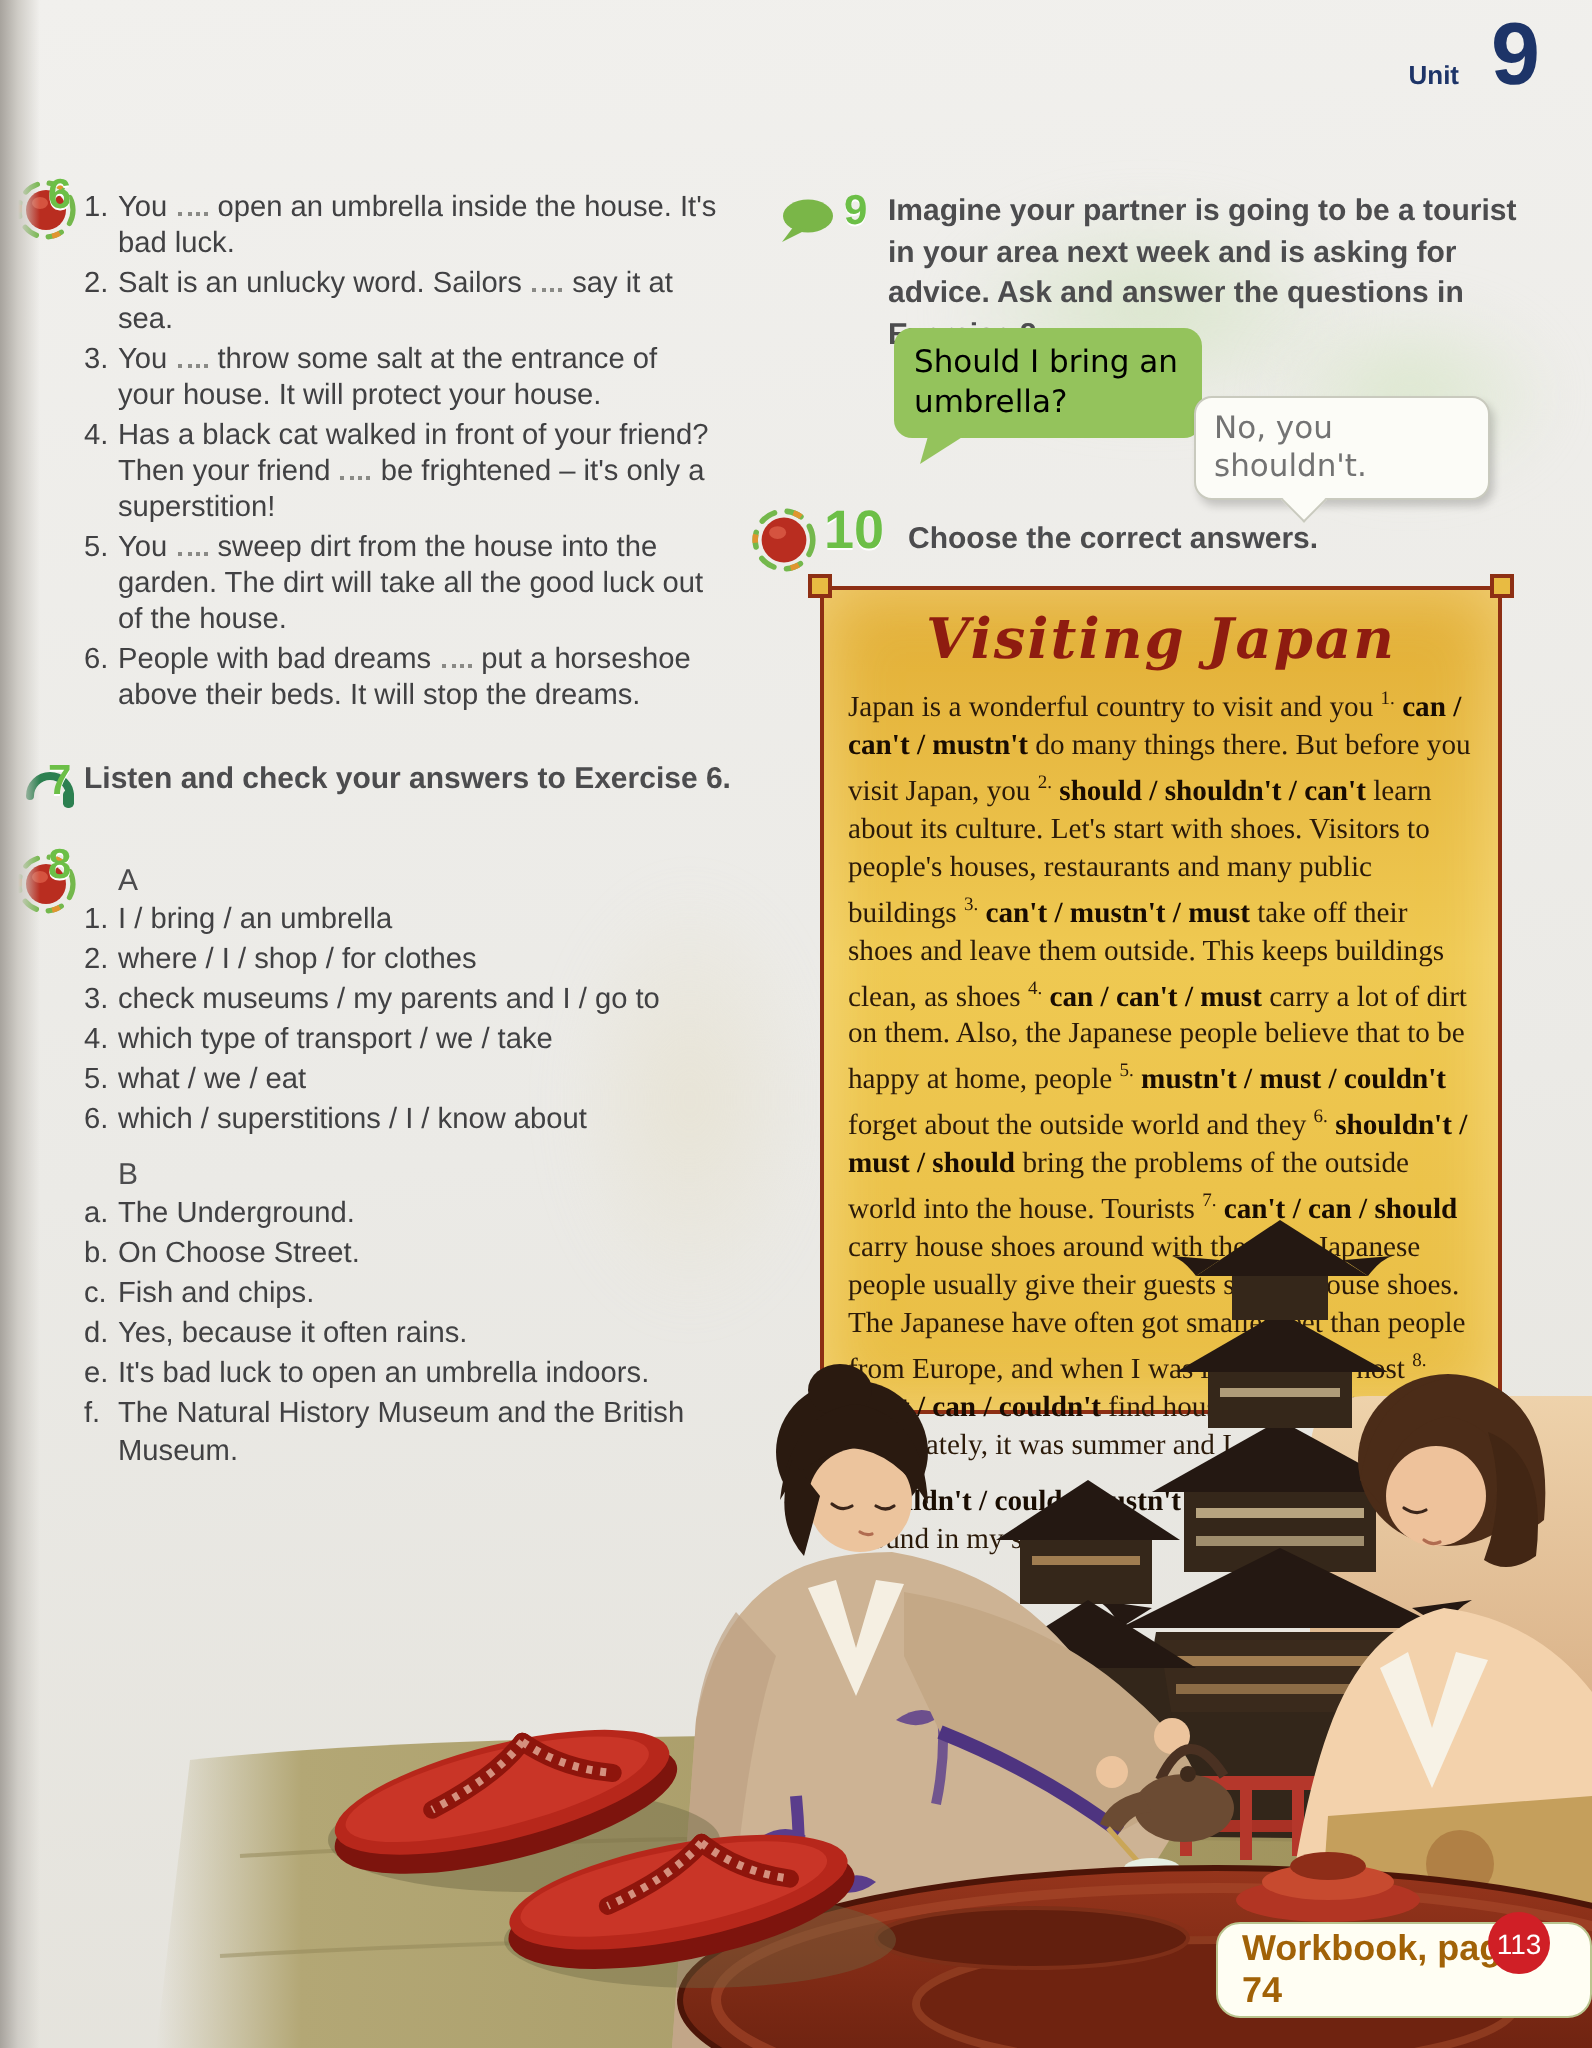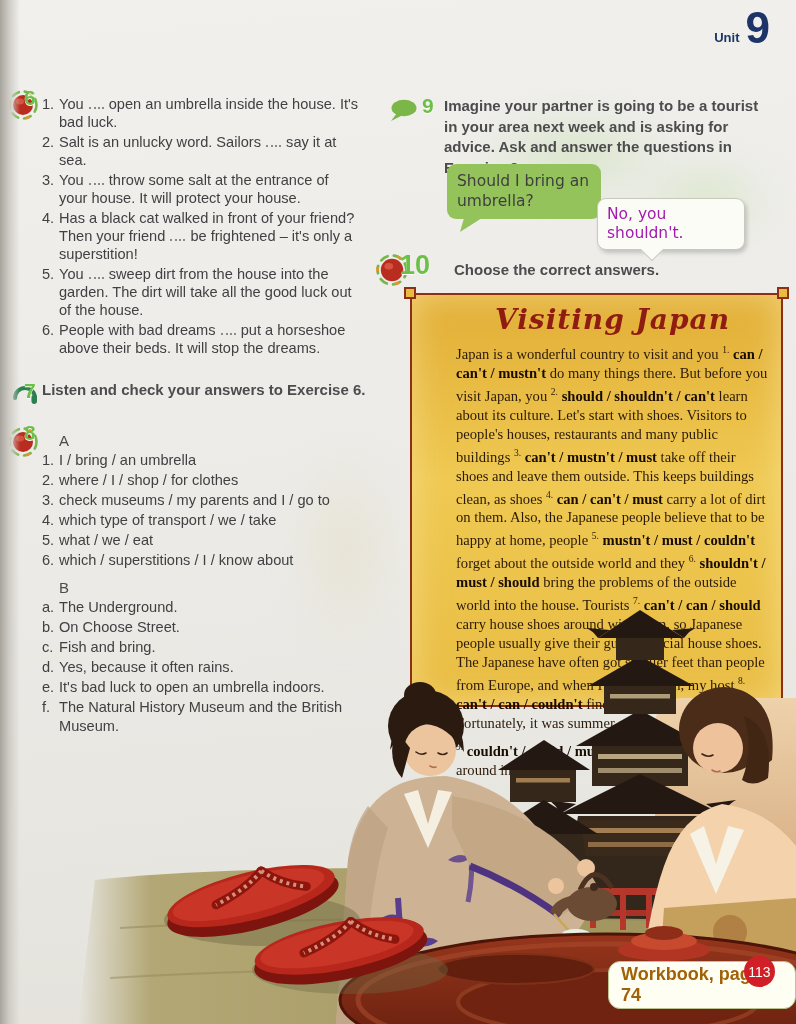--- a/index.html
+++ b/index.html
@@ -6,21 +6,21 @@
   .page{position:relative;width:796px;height:1024px;overflow:hidden;
         background:linear-gradient(175deg,#f1f0ed 0%,#ebeae6 55%,#e4e2db 100%);
         font-family:"Liberation Sans",sans-serif;}
   .spine{position:absolute;left:0;top:0;width:20px;height:100%;z-index:4;
          background:linear-gradient(90deg,#a7a39d,#cfccc6 45%,rgba(238,237,233,0));pointer-events:none;}
   .ghost{position:absolute;border-radius:50%;filter:blur(12px);pointer-events:none;z-index:0;}
   .g1{left:470px;top:100px;width:210px;height:110px;background:radial-gradient(closest-side,#d9e5cb,transparent);}
   .g2{left:630px;top:150px;width:150px;height:95px;background:radial-gradient(closest-side,#dbe7cd,transparent);}
   .g3{left:280px;top:440px;width:130px;height:220px;background:radial-gradient(closest-side,#e5dfca,transparent);opacity:.6;}
 
-  .unit{position:absolute;top:6px;right:26px;display:flex;gap:6px;color:#1d3468;z-index:6;}
+  .unit{position:absolute;top:6px;right:26px;display:flex;gap:16px;color:#1d3468;z-index:6;}
   .unit .w{font-weight:bold;font-size:13px;margin-top:24px;}
   .unit .n{font-weight:bold;font-size:44px;line-height:1;}
 
   .ex{position:absolute;z-index:2;}
   .ex-num{position:absolute;left:0;top:-2px;font-size:21px;font-weight:bold;color:#6cbf47;text-shadow:0 1px 0 #ffffff;}
   .ex-ic{position:absolute;}
   .ex-head{margin-left:18px;font-size:15px;font-weight:bold;color:#4c4c4e;line-height:18px;}
   .items{margin:7px 0 0 18px;}
   .item{display:flex;font-size:14.6px;line-height:18px;color:#414143;margin-bottom:2px;}
   .item .n{flex:0 0 17px;}
@@ -34,35 +34,35 @@
   .ex8 .items{margin-top:2px;}
   .ex8 .item{margin-bottom:1px;line-height:19px;}
   .list-label{margin:9px 0 1px 35px;font-size:15px;color:#4c4c4e;}
 
   .ex9{left:390px;top:96px;width:376px;}
   .ex9 .ex-num{left:32px;}
   .ex9 .ex-ic{left:0;top:3px;}
   .ex9 .ex-head{margin-left:54px;line-height:20.5px;}
 
   .bubble{position:absolute;border-radius:9px;font-family:"DejaVu Sans",sans-serif;z-index:3;}
-  .bubble.q{left:447px;top:164px;width:134px;padding:7px 10px 8px;background:#94c35c;color:#404040;font-size:15.5px;line-height:20px;}
+  .bubble.q{left:447px;top:164px;width:134px;padding:7px 10px 8px;background:#94c35c;color:#000000;font-size:15.5px;line-height:20px;}
   .bubble.q::after{content:"";position:absolute;left:13px;bottom:-13px;width:24px;height:15px;background:#94c35c;
                    clip-path:polygon(0 100%,18% 0,98% 0);}
   .bubble.a{left:597px;top:198px;width:128px;padding:6px 9px;background:#fcfcf7;border:1.5px solid #c9cabe;
-            color:#a21caf;font-size:15.5px;line-height:19px;box-shadow:2px 3px 4px rgba(0,0,0,.18);}
+            color:#737373;font-size:15.5px;line-height:19px;box-shadow:2px 3px 4px rgba(0,0,0,.18);}
   .bubble.a::after{content:"";position:absolute;left:46px;bottom:-9px;width:15px;height:15px;background:#fcfcf7;
                    border-right:1.5px solid #c9cabe;border-bottom:1.5px solid #c9cabe;transform:rotate(45deg);}
 
   .ex10head{position:absolute;left:376px;top:254px;z-index:2;}
-  .ex10head .num{position:absolute;left:24px;top:-4px;font-size:27px;font-weight:bold;color:#6cbf47;text-shadow:0 1px 0 #fff;}
+  .ex10head .num{position:absolute;left:36px;top:-4px;font-size:27px;font-weight:bold;color:#6cbf47;text-shadow:0 1px 0 #fff;}
   .ex10head .t{position:absolute;left:78px;top:7px;font-size:15px;font-weight:bold;color:#4c4c4e;white-space:nowrap;}
 
   .jbox{position:absolute;left:410px;top:293px;width:337px;height:410px;z-index:1;
         background:linear-gradient(180deg,#e2ae36,#efc952 45%,#e9bd44);
-        border:2px solid #8d2f14;box-shadow:inset 0 0 34px rgba(255,238,180,.55);padding-left:32px;}
+        border:2px solid #8d2f14;box-shadow:inset 0 0 34px rgba(255,238,180,.55);}
   .knob{position:absolute;width:8px;height:8px;background:#e8bb42;border:2px solid #8d2f14;}
   .knob.tl{left:-8px;top:-8px;}
   .knob.tr{right:-8px;top:-8px;}
   .jtitle{margin-top:8px;text-align:center;font-family:"DejaVu Serif",serif;font-style:italic;font-weight:bold;
           font-size:28px;color:#8e1c10;letter-spacing:1px;}
   .jtext{margin:5px 12px 0;font-family:"Liberation Serif",serif;font-size:14.6px;line-height:19px;color:#2b1a09;}
   .jtext b{color:#190c01;}
   .jtext sup{font-size:9.5px;}
   .jtext.end{width:210px;}
 
@@ -178,21 +178,21 @@
       <div class="item">
           <span class="n">a.</span>
           <span class="t">The Underground.</span>
         </div>
       <div class="item">
           <span class="n">b.</span>
           <span class="t">On Choose Street.</span>
         </div>
       <div class="item">
           <span class="n">c.</span>
-          <span class="t">Fish and bring.</span>
+          <span class="t">Fish and chips.</span>
         </div>
       <div class="item">
           <span class="n">d.</span>
           <span class="t">Yes, because it often rains.</span>
         </div>
       <div class="item">
           <span class="n">e.</span>
           <span class="t">It's bad luck to open an umbrella indoors.</span>
         </div>
       <div class="item">

